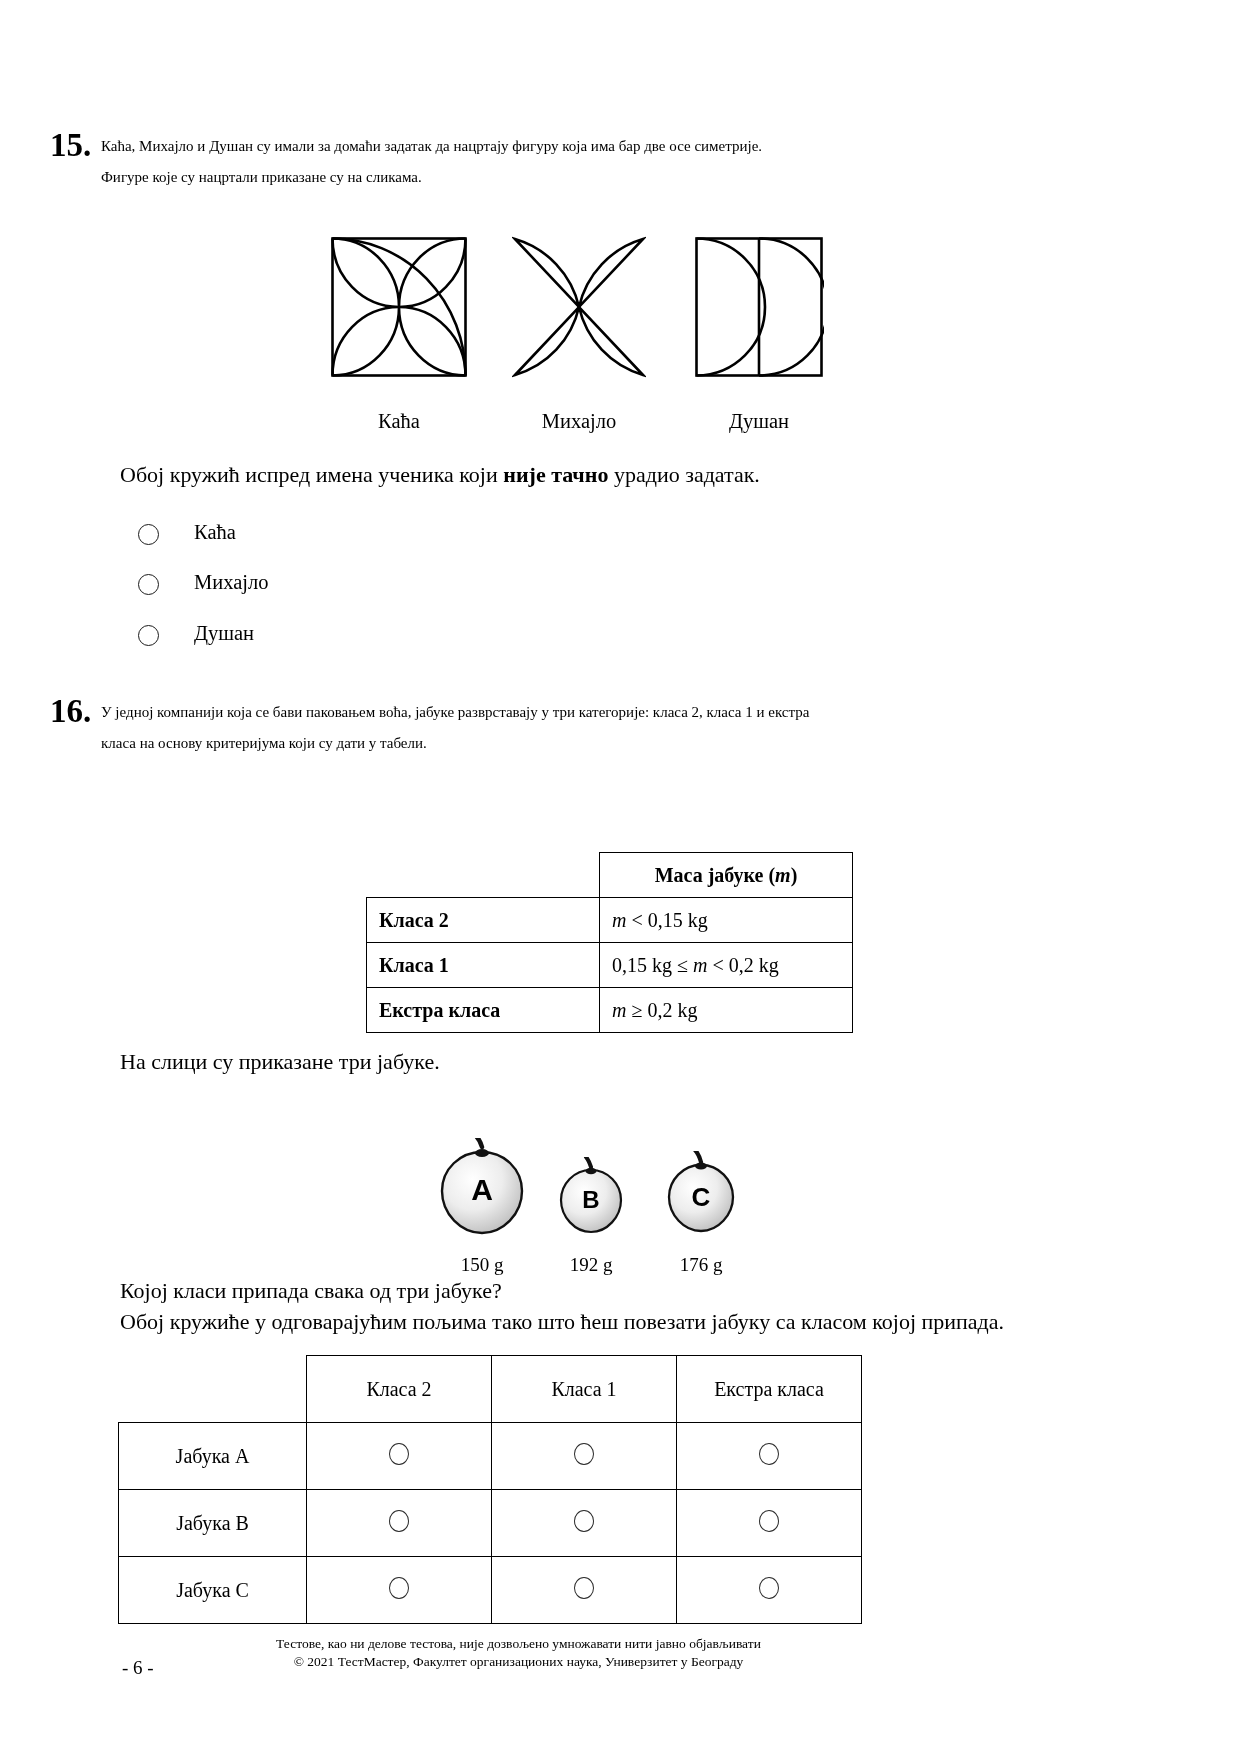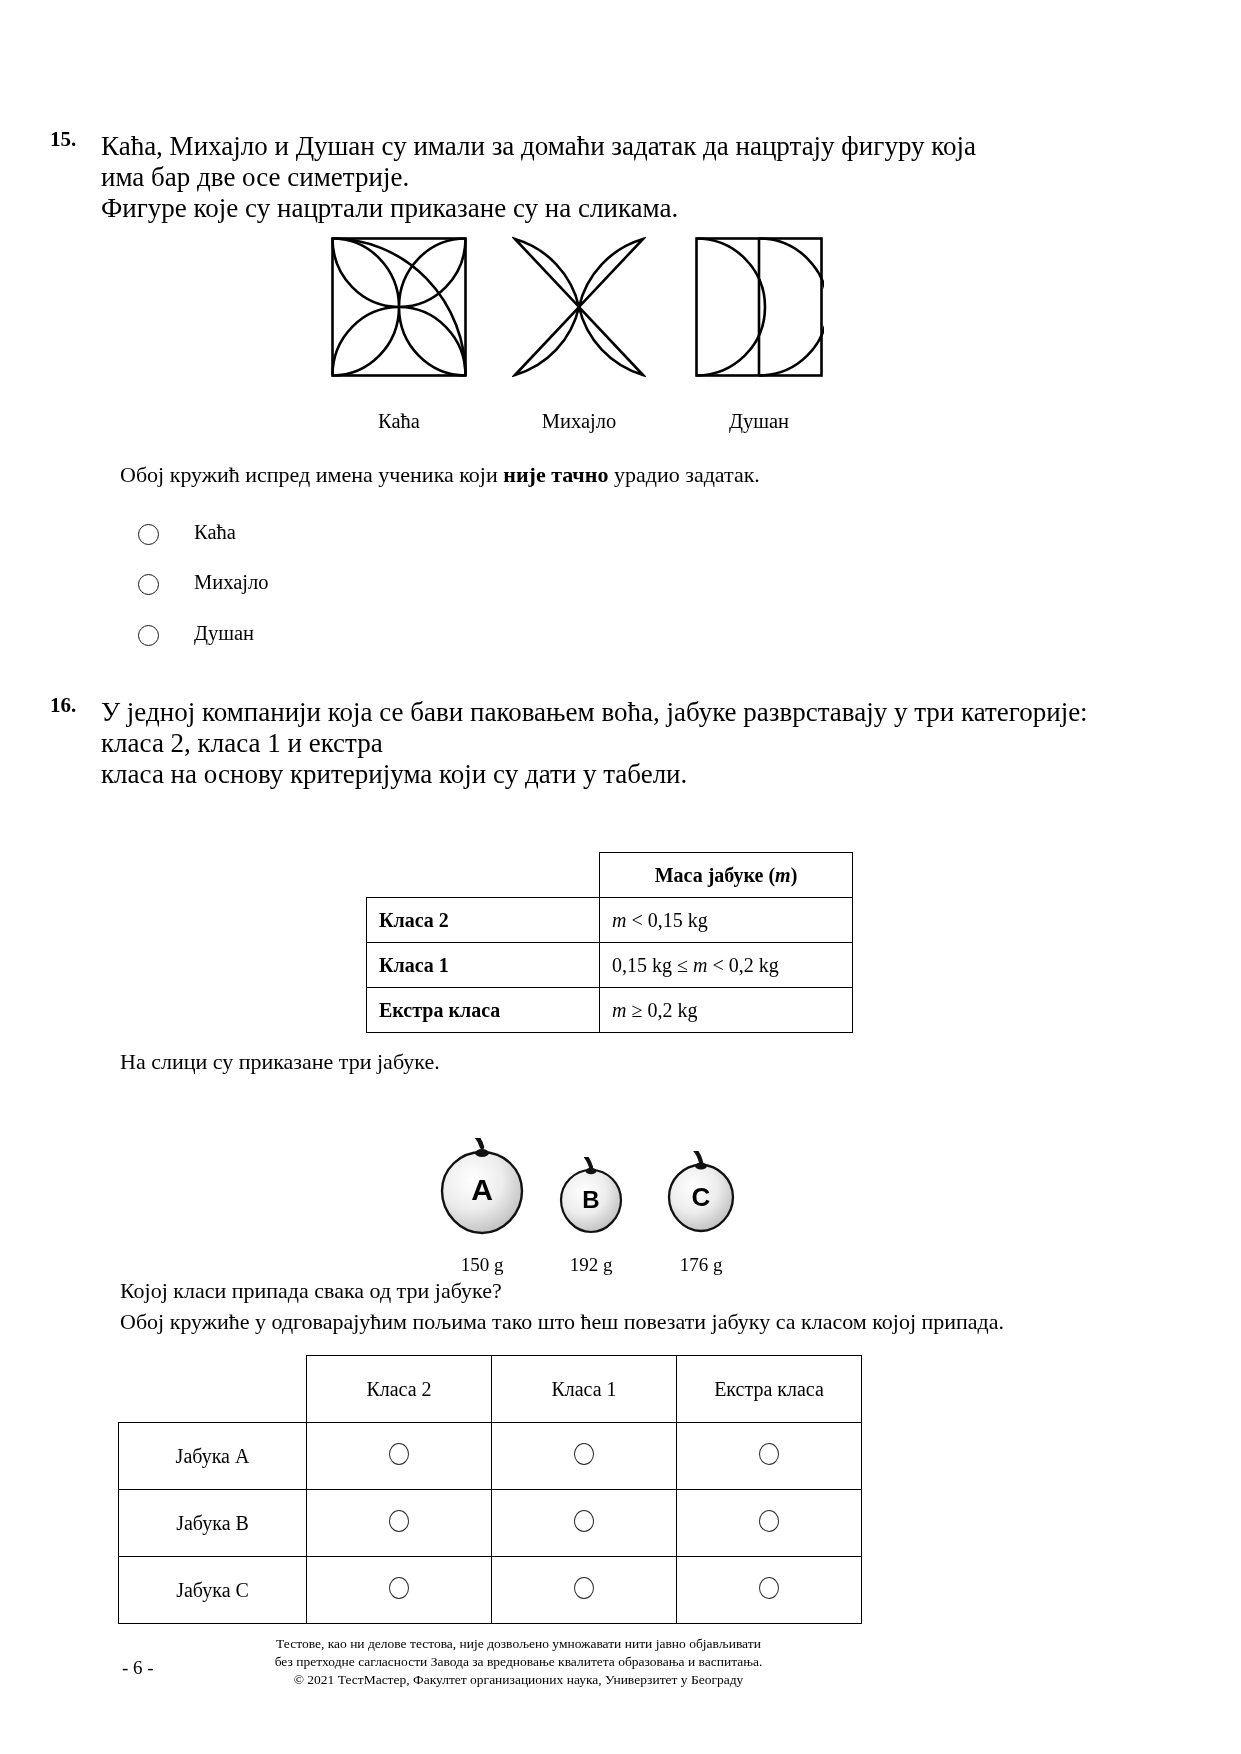--- a/index.html
+++ b/index.html
@@ -20,26 +20,26 @@
     left: 0; top: 0;
     width: 1241px;
     height: 1754px;
     background: #fff;
   }
 
   
   .qnum {
     position: absolute;
     font-weight: bold;
-    font-size: 21px;
+    font-size: 33px;
     font-family: "Liberation Serif", serif;
   }
   .qbody {
     position: absolute;
-    font-size: 27px;
+    font-size: 15px;
     line-height: 31px;
   }
   .indent-text {
     position: absolute;
     font-size: 22px;
     line-height: 31px;
   }
   b.bold { font-weight: bold; }
 
   
@@ -381,17 +381,16 @@
         <td class="cellcircle"><span class="circ"></span></td>
         <td class="cellcircle"><span class="circ"></span></td>
       </tr>
     </tbody>
   </table>
 
   <div class="pagenum">- 6 -</div>
 
   <div class="footer">
     <div>Тестове, као ни делове тестова, није дозвољено умножавати нити јавно објављивати</div>
-    <div>без претходне сагласности Завода за вредновање квалитета образовања и васпитања.</div>
     <div>© 2021 ТестМастер, Факултет организационих наука, Универзитет у Београду</div>
   </div>
 
 </div>
 
 </body></html>

